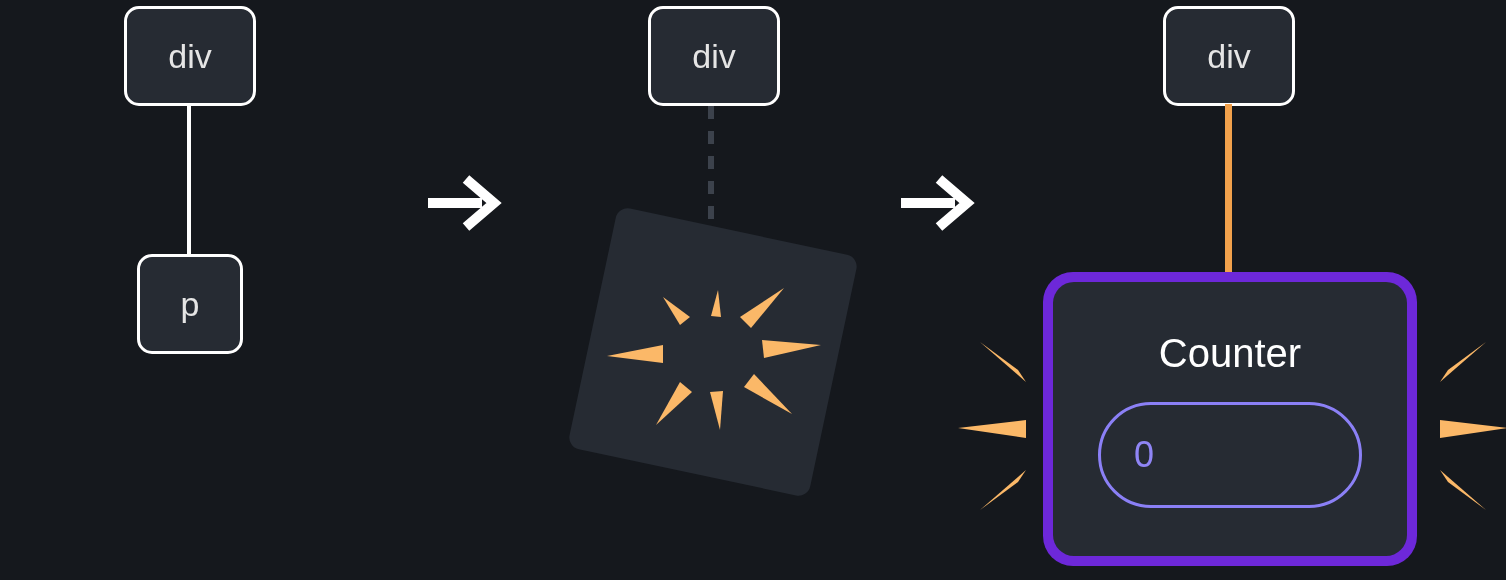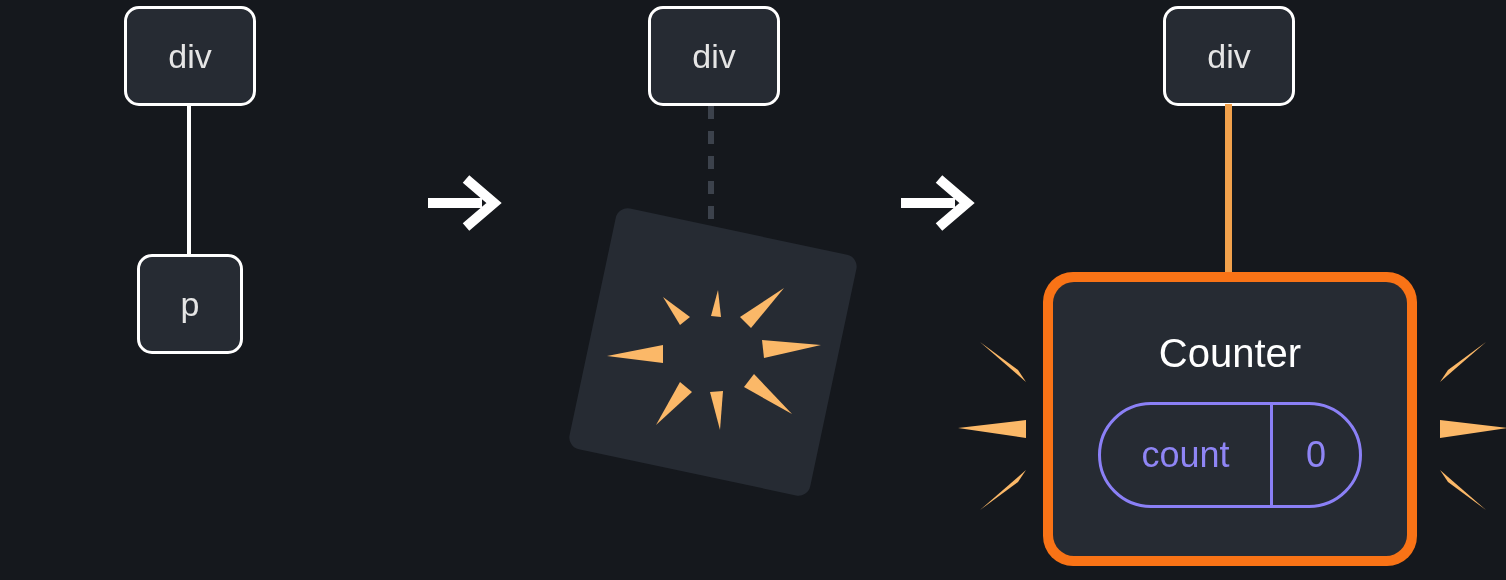--- a/index.html
+++ b/index.html
@@ -32,21 +32,21 @@
     left:590px;top:229px;width:246px;height:246px;
     background:#262B33;
     border-radius:12px;
     transform:rotate(12deg);
   }
   .burst{position:absolute;left:603px;top:242px;width:220px;height:220px;}
   .card{
     position:absolute;
     left:1043px;top:272px;width:374px;height:294px;
     box-sizing:border-box;
-    background:#f97316;
+    background:#6d28d9;
     border-radius:30px;
     padding:10px;
   }
   .card-inner{
     width:100%;height:100%;
     box-sizing:border-box;
     background:#262B33;
     border-radius:21px;
     display:flex;flex-direction:column;
     align-items:center;justify-content:center;
@@ -111,21 +111,20 @@
 
   <div class="node" style="left:1163px;top:6px;width:132px;height:100px;">
     <span>div</span>
   </div>
   <div class="edge edge-orange" style="left:1225px;top:104px;width:7px;height:176px;"></div>
 
   <div class="card">
     <div class="card-inner">
       <div class="card-title">Counter</div>
       <div class="pill">
-        <div class="pill-key">count</div>
         <div class="pill-value">0</div>
       </div>
     </div>
   </div>
 
   <svg class="rays" style="left:956px;top:336px;" viewBox="0 0 72 180">
     <g fill="#FBB868">
       <polygon points="62,34 70,46 24,6"></polygon>
       <polygon points="70,84 70,102 2,92"></polygon>
       <polygon points="62,146 70,134 24,174"></polygon>

